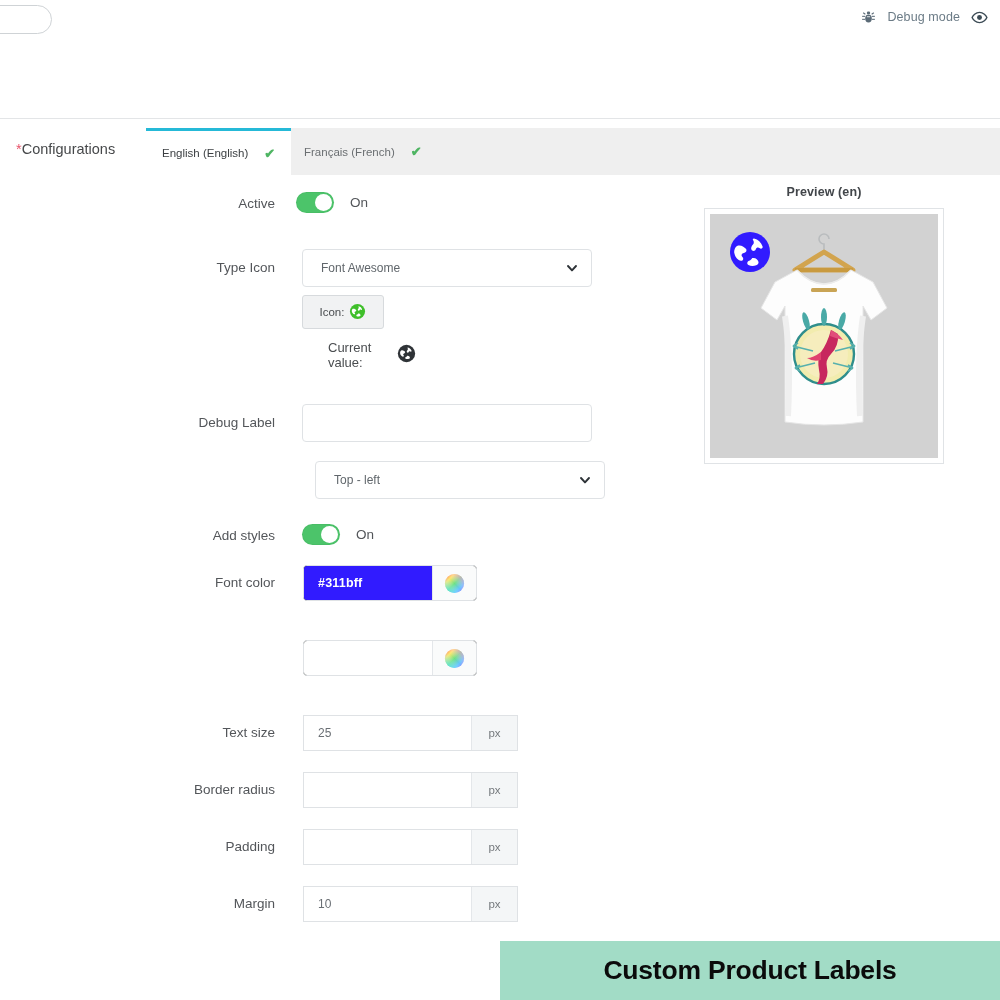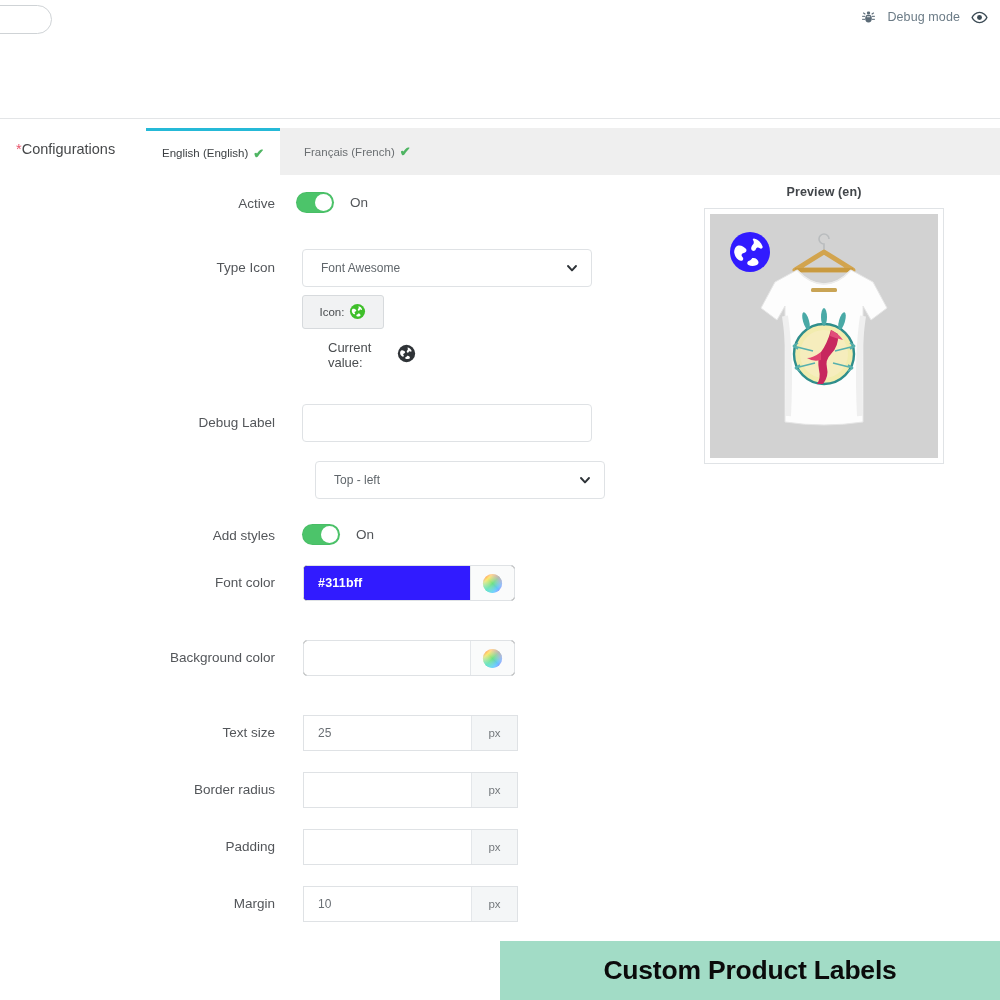--- a/index.html
+++ b/index.html
@@ -34,21 +34,21 @@
   .tabrow { position: absolute; left: 0; top: 128px; width: 1000px; height: 47px; }
   .tabstrip-bg { position: absolute; left: 146px; top: 0; right: 0; height: 47px; background: #efefef; }
   .config-label {
     position: absolute; left: 16px; top: 13px;
     font-size: 14.5px; color: #46484a;
     white-space: nowrap;
   }
   .config-label .star { color: #e8536a; }
   .tab {
     position: absolute; top: 0; height: 47px;
-    display: flex; align-items: center; gap: 5px;
+    display: flex; align-items: center; gap: 16px;
     padding: 0 16px;
     font-size: 11.5px; color: #6b6f72;
     white-space: nowrap;
   }
   .tab.active {
     left: 146px;
     background: #fff;
     border-top: 3px solid #25b9d7;
     color: #3b3f42;
   }
@@ -95,21 +95,21 @@
   .iconbtn {
     width: 82px; height: 34px;
     background: #f1f2f3; border: 1px solid #d7dadd; border-radius: 3px;
     display: flex; align-items: center; justify-content: center; gap: 5px;
     font-size: 11.5px; color: #4a4d50;
   }
   .curval { display: flex; align-items: center; gap: 26px; }
   .curval-label { font-size: 13px; color: #4a4d50; }
 
   .colorfield {
-    display: flex; width: 212px; height: 36px;
+    display: flex; width: 174px; height: 36px;
     border: 1px solid #dfe2e5; border-radius: 4px; overflow: hidden; background: #000000;
   }
   .colorfield .cval {
     flex: 1; display: flex; align-items: center; padding-left: 14px;
     font-size: 12.5px; font-weight: bold; color: #fff; letter-spacing: .2px;
   }
   .colorfield .cval.empty { background: #fff; color: transparent; }
   .colorfield .cswatchbtn {
     width: 44px; border-left: 1px solid #e4e7ea; background: #fafbfb;
     display: flex; align-items: center; justify-content: center;
@@ -321,21 +321,20 @@
                 <circle cx="11" cy="11" r="10" fill="url(#g1)"></circle>
                 <circle cx="11" cy="11" r="10" fill="url(#g2)"></circle>
               </svg>
             </span>
           </span>
         </span>
       </span>
     </div>
 
     <div class="row" style="left:0; top:465px; width:660px; height:38px;">
-      <span class="flabel" style="width:275px; left:0; top:10px;">Background color</span>
       <span class="ctrl" style="left:303px; top:0;">
         <span class="colorfield">
           <span class="cval empty"></span>
           <span class="cswatchbtn">
             <span class="wheel">
               <svg viewBox="0 0 22 22" width="21" height="21">
                 <circle cx="11" cy="11" r="10" fill="url(#g1)"></circle>
                 <circle cx="11" cy="11" r="10" fill="url(#g2)"></circle>
               </svg>
             </span>

